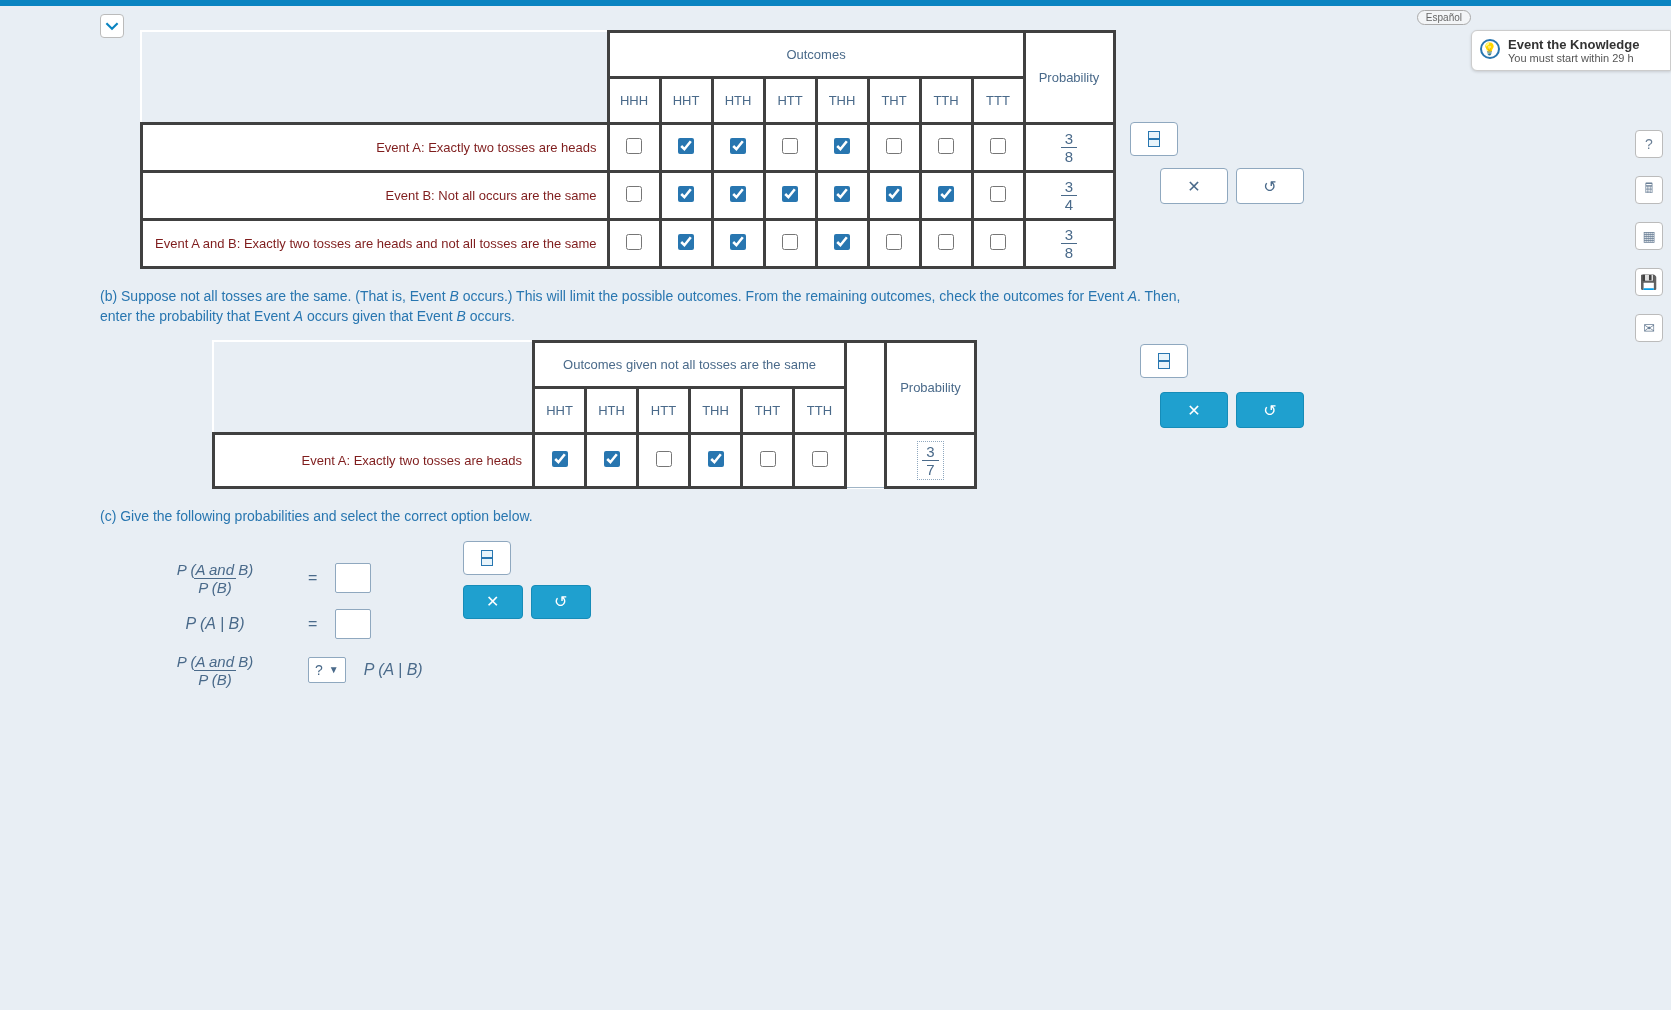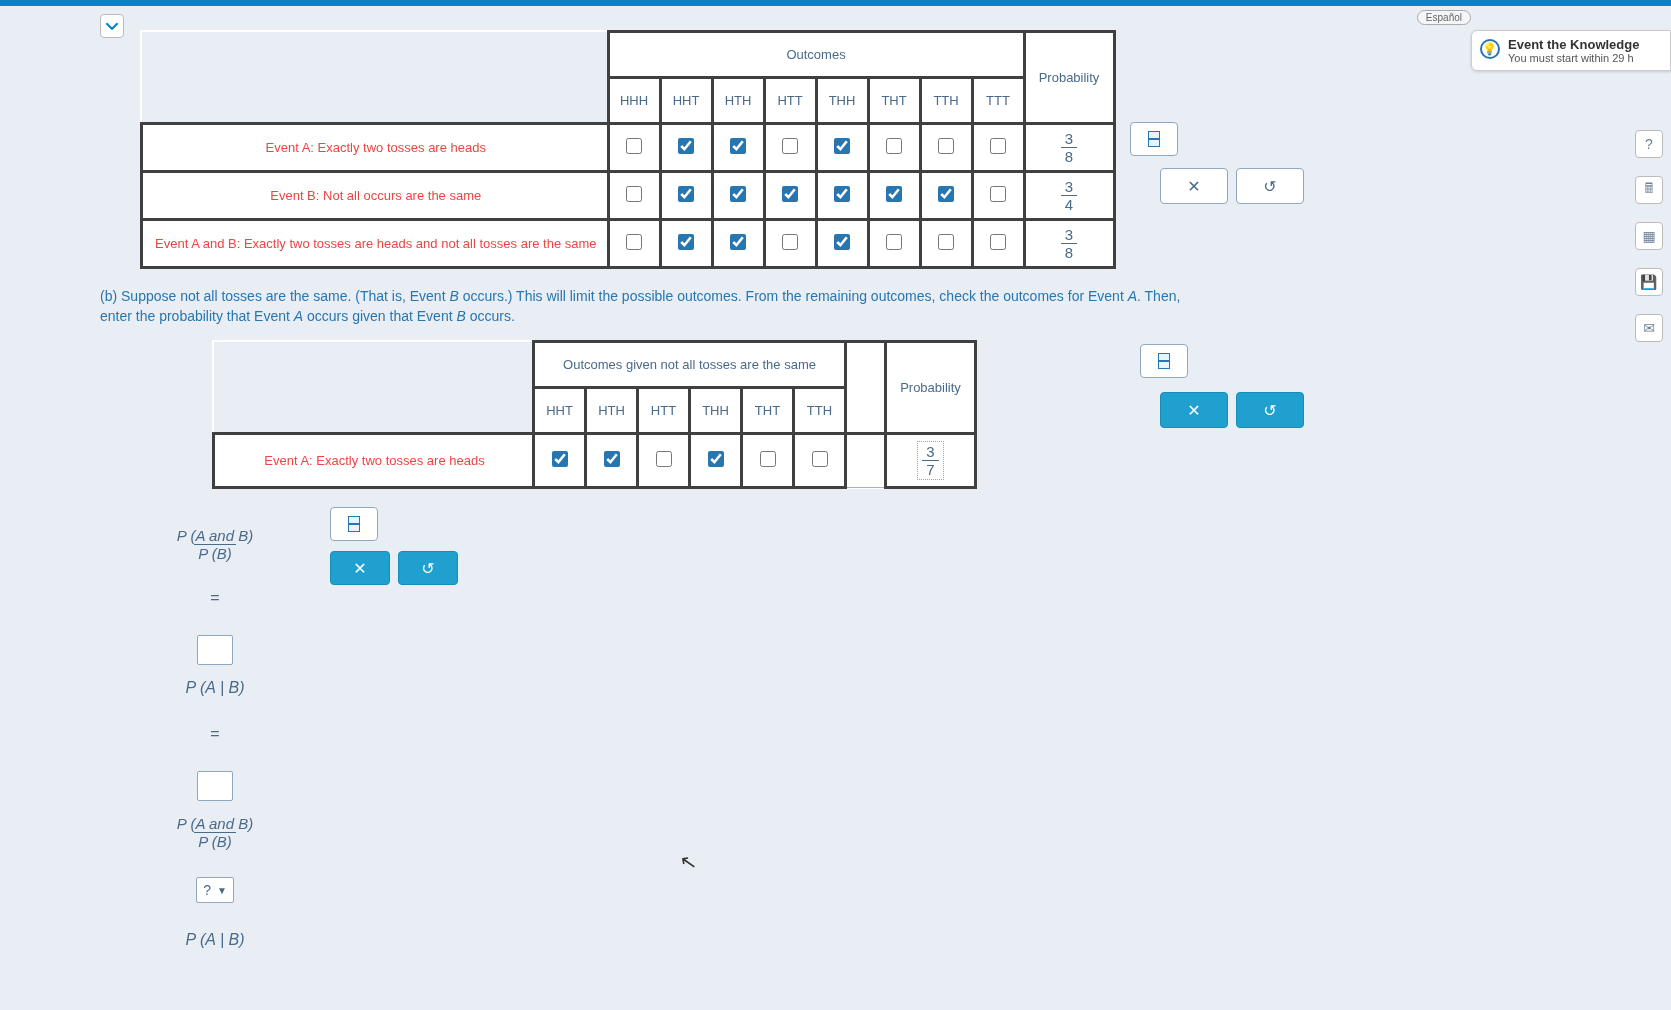--- a/index.html
+++ b/index.html
@@ -79,25 +79,25 @@
   table.outcomes th, table.outcomes td {
     border: 3px solid #404040;
     padding: 6px 10px;
     text-align: center;
     font-size: 13px;
     color: #4a6a8a;
     min-width: 52px;
     height: 46px;
   }
   table.outcomes th.eventcell, table.outcomes td.eventcell {
-    text-align: center;
+    text-align: right;
     min-width: 290px;
     padding-left: 12px;
     font-weight: normal;
-    color:#ef4444;
+    color:#7f1d1d;
   }
   table.outcomes .headrow th { font-weight:normal; }
   table.outcomes .probhead { min-width: 90px; }
   .frac {
     display:inline-flex; flex-direction:column; align-items:center;
     font-size:15px; color:#4a6a8a; line-height:1;
   }
   .frac .num { padding:0 4px 1px 4px; }
   .frac .den { border-top:1px solid #4a6a8a; padding:1px 4px 0 4px; }
   .frac.boxed { border:1px dotted #8fa8bf; padding:2px 4px; }
@@ -126,21 +126,21 @@
   .frac-tool {
     width:48px;height:34px; background:#fff; border:1px solid #8fa8bf; border-radius:4px;
     display:flex;align-items:center;justify-content:center;
   }
   .mini-frac { display:flex;flex-direction:column;align-items:center;font-size:11px;line-height:1;color:#2876b0;}
   .mini-frac .mnum{width:12px;height:8px;border:1px solid #2876b0;background:#e8f4fb;}
   .mini-frac .mden{width:12px;height:8px;border:1px solid #2876b0;border-top:1.5px solid #2876b0;background:#e8f4fb;}
 
   
   .partc-block { margin-left: 40px; margin-top:6px; color:#4a6a8a; }
-  .eqline { display:flex; align-items:center; gap:28px; margin:14px 0; font-size:16px;flex-direction:column; }
+  .eqline { display:flex; align-items:center; gap:18px; margin:14px 0; font-size:16px; }
   .eqline .lhs { min-width:150px; text-align:center; font-style:italic;}
   .boxinput {
     width:36px;height:30px;border:1px solid #8fa8bf;background:#fff;border-radius:2px;
   }
   .selectbox {
     border:1px solid #8fa8bf; background:#fff; padding:4px 6px;
     display:inline-flex; align-items:center; gap:6px; font-size:14px; color:#4a6a8a;
     border-radius:2px;
   }
   .selectbox .chev { font-size:10px; }
@@ -325,20 +325,24 @@
         <div class="tool-btn blue">
             <span>✕</span>
           </div>
         <div class="tool-btn blue">
             <span>↺</span>
           </div>
       </div>
     </div>
   </div>
 
+  <div class="part-c">
+    <span>(c)</span>
+    <span>Give the following probabilities and select the correct option below.</span>
+  </div>
 
   <div style="display:flex;align-items:flex-start">
     <div class="partc-block">
 
       <div class="eqline">
         <span class="lhs">
           <span class="frac">
             <span class="num">P (A and B)</span>
             <span class="den">P (B)</span>
           </span>

